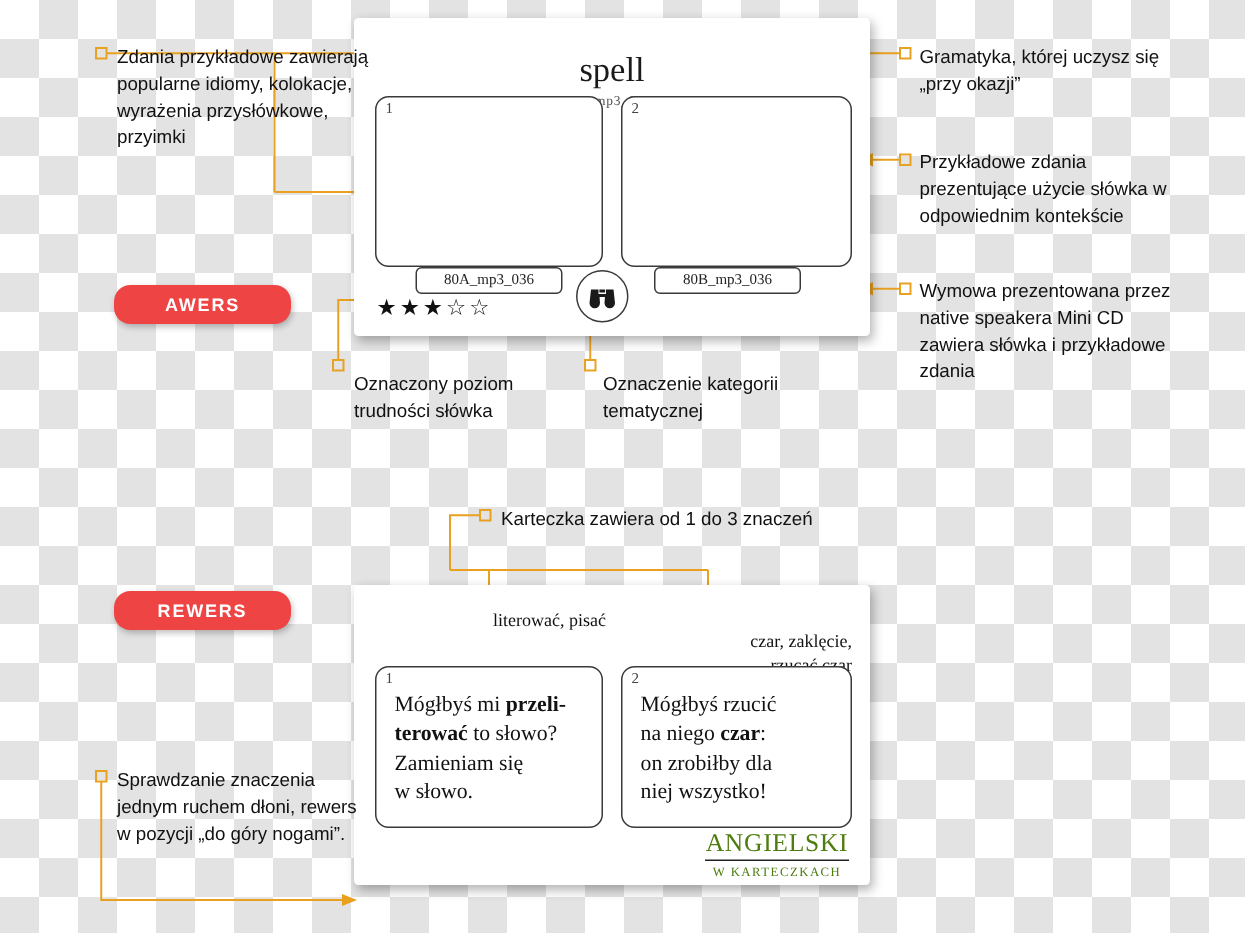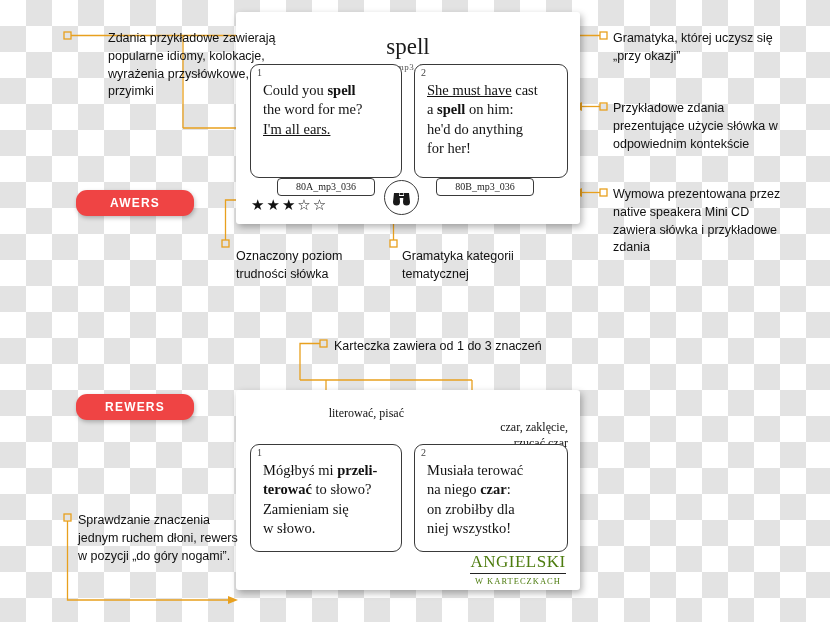--- a/index.html
+++ b/index.html
@@ -97,21 +97,21 @@
     box-shadow:1px 2px 4px rgba(0,0,0,.25);
   }
   #lab-awers{left:76px;top:190px;}
   #lab-rewers{left:76px;top:394px;}
 
   
   .note{
     position:absolute;font-size:12.5px;line-height:1.42;color:#111;
     font-family:"Liberation Sans", sans-serif;
   }
-  #n1{left:78px;top:30px;width:170px;margin-left:30px;}
+  #n1{left:78px;top:30px;width:170px;}
   #n2{left:613px;top:30px;width:160px;}
   #n3{left:613px;top:100px;width:170px;}
   #n4{left:613px;top:186px;width:180px;}
   #n5{left:236px;top:248px;width:150px;}
   #n6{left:402px;top:248px;width:160px;}
   #n7{left:334px;top:338px;width:240px;}
   #n8{left:78px;top:512px;width:160px;}
 
   
   svg.conn{position:absolute;left:0;top:0;width:830px;height:622px;pointer-events:none;}
@@ -166,35 +166,24 @@
 <div class="glabel" id="lab-awers">AWERS</div>
 <div class="glabel" id="lab-rewers">REWERS</div>
 
 <div class="card" id="card-front">
   <div class="card-title">spell</div>
   <div class="card-sub">80_mp3_036</div>
 </div>
 
 <div class="panel" id="p1">
   <div class="num">1</div>
-  <div class="txt">
-    <span>Could you </span><b>spell</b><br>
-    <span>the word for me?</span><br>
-    <span class="u">I'm all ears.</span>
-  </div>
 </div>
 
 <div class="panel" id="p2">
   <div class="num">2</div>
-  <div class="txt">
-    <span class="u">She must have</span><span> cast</span><br>
-    <span>a </span><b>spell</b><span> on him:</span><br>
-    <span>he'd do anything</span><br>
-    <span>for her!</span>
-  </div>
 </div>
 
 <div class="audiotag" id="tag-a">80A_mp3_036</div>
 <div class="audiotag" id="tag-b">80B_mp3_036</div>
 
 <div class="stars">★★★☆☆</div>
 
 <div class="cat-icon">
   <svg width="21" height="19" viewBox="0 0 21 19">
     <path d="M3 5 h5 v3 h5 V5 h5 l1 9 a3.5 3.5 0 0 1 -7 0 l0.3 -4 h-3.6 l0.3 4 a3.5 3.5 0 0 1 -7 0 z" fill="#1a1a1a"></path>
@@ -213,33 +202,33 @@
     <span>Mógłbyś mi </span><b>przeli-</b><br>
     <b>terować</b><span> to słowo?</span><br>
     <span>Zamieniam się</span><br>
     <span>w słowo.</span>
   </div>
 </div>
 
 <div class="panel" id="p4">
   <div class="num">2</div>
   <div class="txt">
-    <span>Musiała terować</span><br>
+    <span>Mógłbyś rzucić</span><br>
     <span>na niego </span><b>czar</b><span>:</span><br>
     <span>on zrobiłby dla</span><br>
     <span>niej wszystko!</span>
   </div>
 </div>
 
 <div class="logo">
   <div class="l1">ANGIELSKI</div>
   <div class="line"></div>
   <div class="l2">W KARTECZKACH</div>
 </div>
 
 <div class="note" id="n1">Zdania przykładowe zawierają popularne idiomy, kolokacje, wyrażenia przysłówkowe, przyimki</div>
 <div class="note" id="n2">Gramatyka, której uczysz się „przy okazji”</div>
 <div class="note" id="n3">Przykładowe zdania prezentujące użycie słówka w odpowiednim kontekście</div>
 <div class="note" id="n4">Wymowa prezentowana przez native speakera Mini CD zawiera słówka i przykładowe zdania</div>
 <div class="note" id="n5">Oznaczony poziom trudności słówka</div>
-<div class="note" id="n6">Gramatyka kategorii tematycznej</div>
+<div class="note" id="n6">Oznaczenie kategorii tematycznej</div>
 <div class="note" id="n7">Karteczka zawiera od 1 do 3 znaczeń</div>
 <div class="note" id="n8">Sprawdzanie znaczenia jednym ruchem dłoni, rewers w pozycji „do góry nogami”.</div>
 
 </body></html>

